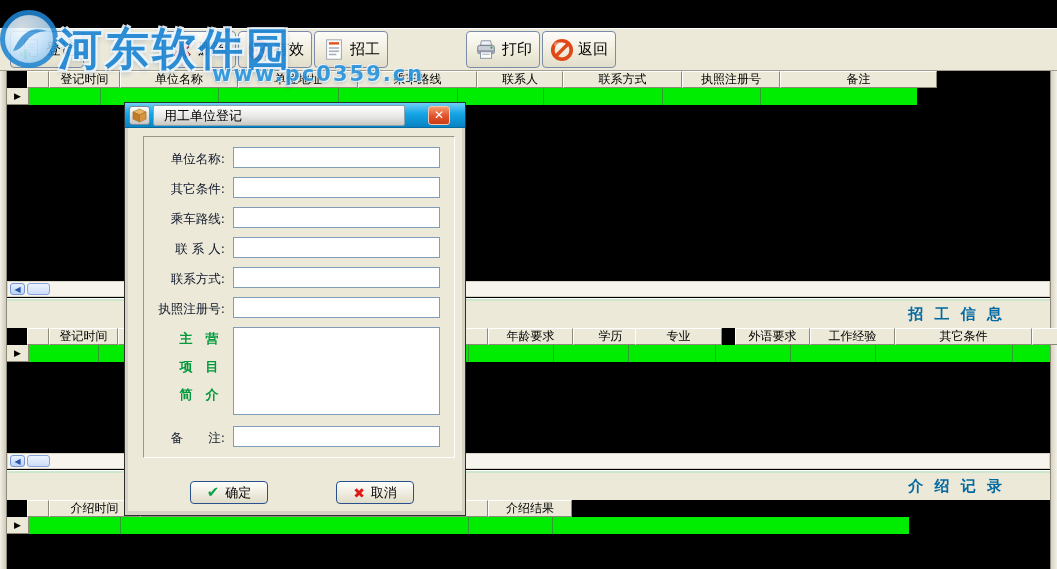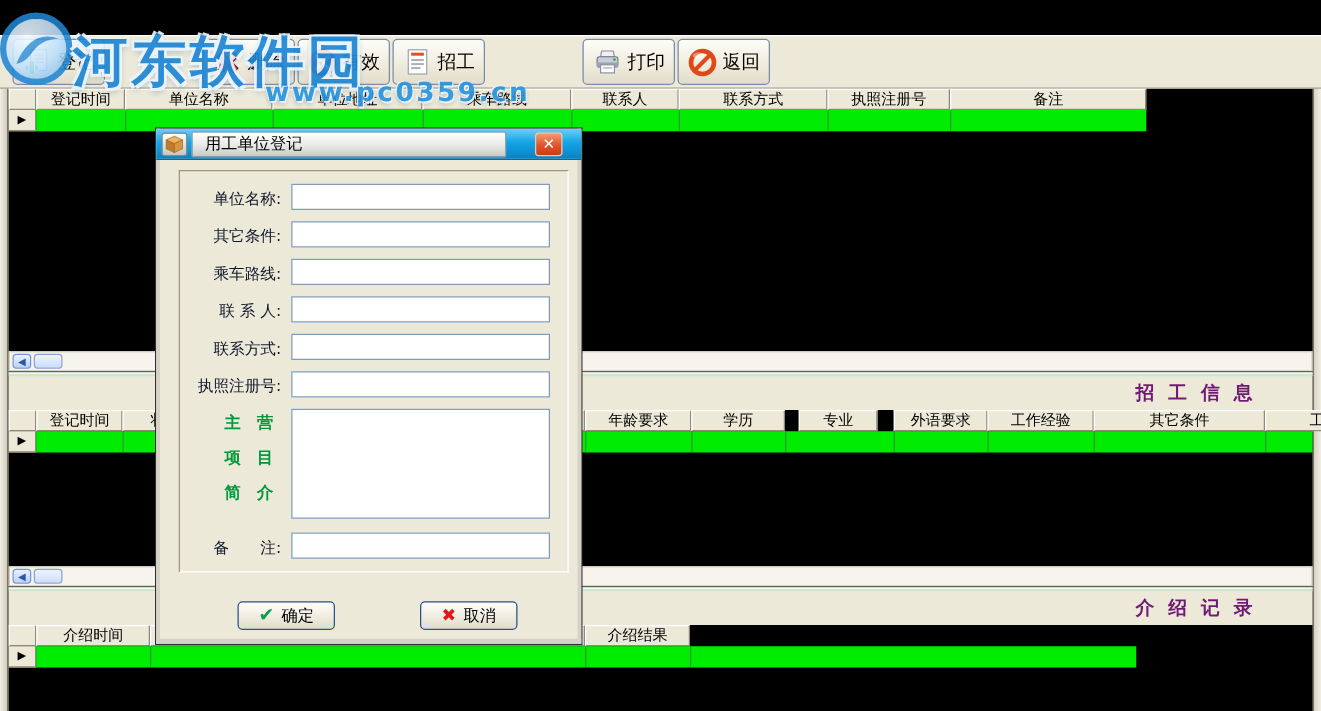--- a/index.html
+++ b/index.html
@@ -32,39 +32,39 @@
     background:#ece9d8; border-top:1px solid #ffffff; border-bottom:1px solid #a29d8c; }
   .tbtn { position:absolute; top:2px; height:37px; width:74px; border:1px solid #7b8cab; border-radius:4px;
     background:linear-gradient(#fdfcf8,#f0edde 55%,#e2ddca); display:flex; align-items:center; justify-content:center; gap:4px;
     font-size:15px; color:#000; cursor:default; }
   .tbtn svg { flex:0 0 auto; }
   
   .edge { position:absolute; top:71px; height:498px; width:7px; }
   .edge.left { left:0; background:linear-gradient(90deg,#f2efe4,#cfcaba); border-right:1px solid #8f8a79; }
   .edge.right { left:1050px; background:linear-gradient(270deg,#f2efe4,#d6d1c2); border-left:1px solid #8f8a79; }
   
-  .hrow { position:absolute; height:17px; }
+  .hrow { position:absolute; height:17px;margin-left:20px; }
   .hcell { position:absolute; top:0; height:17px; background:#ece9d8;
     border-top:1px solid #ffffff; border-left:1px solid #ffffff; border-right:1px solid #8f897a; border-bottom:1px solid #8f897a;
     font-size:12px; line-height:15px; text-align:center; color:#000; overflow:hidden; white-space:nowrap; }
   .grow { position:absolute; height:17px; }
   .gsel { position:absolute; left:0; top:0; width:22px; height:17px; background:#ece9d8;
     border-right:1px solid #8f897a; border-bottom:1px solid #8f897a; color:#000; font-size:9px; line-height:17px; text-align:center; }
   .gbar { position:absolute; top:0; height:17px; background:#00ec00; }
   .vsep { position:absolute; top:0; width:1px; height:17px; background:rgba(90,90,90,.55); }
   
   .sbar { position:absolute; left:7px; width:1043px; height:16px; background:#f6f4ec; border:1px solid #d8d4c4; }
   .sbtn { position:absolute; left:2px; top:1px; width:15px; height:12px; border:1px solid #7596d8; border-radius:3px;
     background:linear-gradient(#e8f1fe,#bcd2f6); color:#2b57a8; font-size:8px; line-height:11px; text-align:center; }
   .sthumb { position:absolute; left:19px; top:1px; width:23px; height:12px; border:1px solid #88a5dc; border-radius:3px;
     background:linear-gradient(#eef4fe,#cdddfa); }
   
   .strip { position:absolute; left:7px; width:1043px; height:30px; background:#ece9d8; }
   .strip .tint { position:absolute; left:0; top:0; width:100%; height:3px; background:#cde7cb; border-top:1px solid #fff; }
-  .strip .stitle { position:absolute; right:45px; top:7px; font-size:15px; font-weight:bold; color:#701a75; letter-spacing:3px; }
+  .strip .stitle { position:absolute; right:45px; top:7px; font-size:15px; font-weight:bold; color:#0369a1; letter-spacing:3px; }
   
   .dialog { position:absolute; left:125px; top:103px; width:340px; height:412px; z-index:60;
     background:#ece9d8; box-shadow:0 0 0 1px #2f2f2f; border-left:3px solid #d6d2c6; border-right:3px solid #d6d2c6; border-bottom:4px solid #d6d2c6; }
   .dtitle { position:absolute; left:-3px; top:0; width:340px; height:25px;
     background:linear-gradient(#6fcff4,#14a5e6 45%,#0882c2); border-bottom:1px solid #066a9e; }
   .dicon { position:absolute; left:4px; top:3px; width:21px; height:19px; border-radius:3px;
     background:linear-gradient(#ffffff,#cicccc,#c2c2c2); background:linear-gradient(#ffffff,#c6c6c6); border:1px solid #7d8a94;
     display:flex; align-items:center; justify-content:center; }
   .dpill { position:absolute; left:28px; top:2px; width:252px; height:21px; border:1px solid #8fa0ae; border-radius:2px;
     background:linear-gradient(#ffffff,#e8e8e6 55%,#c9c9c4); font-size:13px; line-height:19px; color:#000; padding-left:10px; }
@@ -193,21 +193,21 @@
     <div class="tint"></div>
     <div class="stitle">招 工 信 息</div>
   </div>
   <div class="hrow" style="left:7px;top:328px;width:1043px">
     <div class="hcell" style="left:0;width:22px"></div>
     <div class="hcell" style="left:22px;width:69px">登记时间</div>
     <div class="hcell" style="left:91px;width:57px">状</div>
     <div class="hcell" style="left:148px;width:313px"></div>
     <div class="hcell" style="left:461px;width:85px">年龄要求</div>
     <div class="hcell" style="left:546px;width:75px">学历</div>
-    <div class="hcell" style="left:632px;width:63px">专业</div>
+    <div class="hcell" style="left:608px;width:87px">专业</div>
     <div class="hcell" style="left:708px;width:75px">外语要求</div>
     <div class="hcell" style="left:783px;width:85px">工作经验</div>
     <div class="hcell" style="left:868px;width:137px">其它条件</div>
     <div class="hcell" style="left:1005px;width:95px">工资</div>
   </div>
   <div class="grow" style="left:7px;top:345px;width:1043px">
     <div class="gsel">▶</div>
     <div class="gbar" style="left:22px;width:1021px"></div>
     <div class="vsep" style="left:91px"></div>
       <div class="vsep" style="left:148px"></div>

